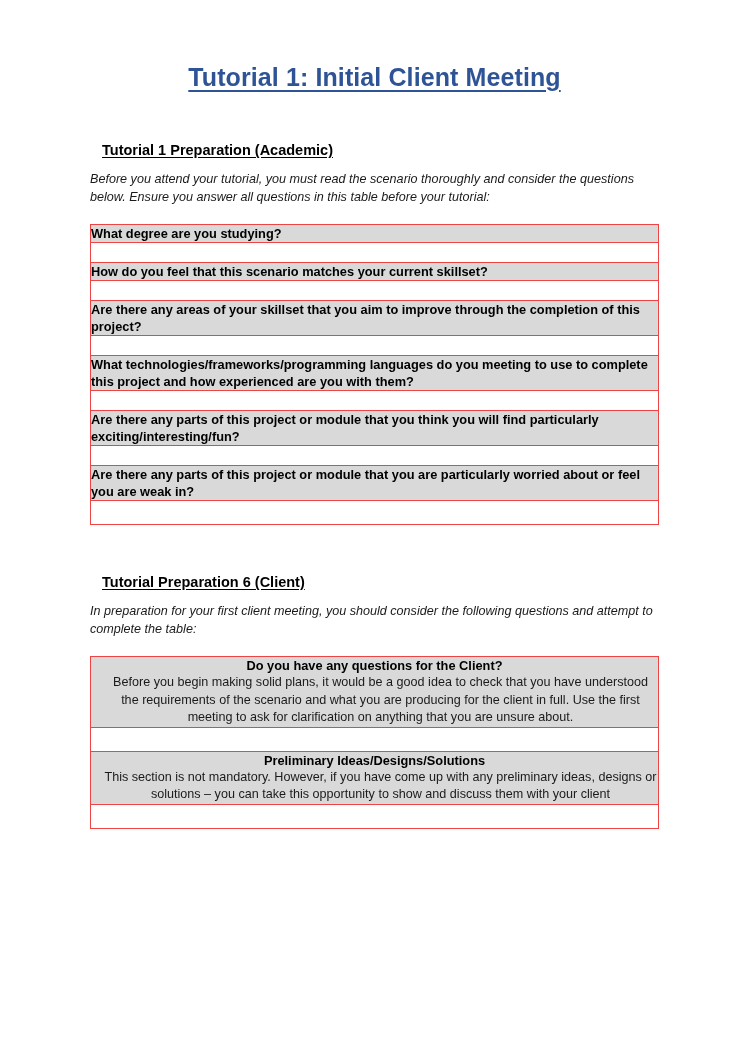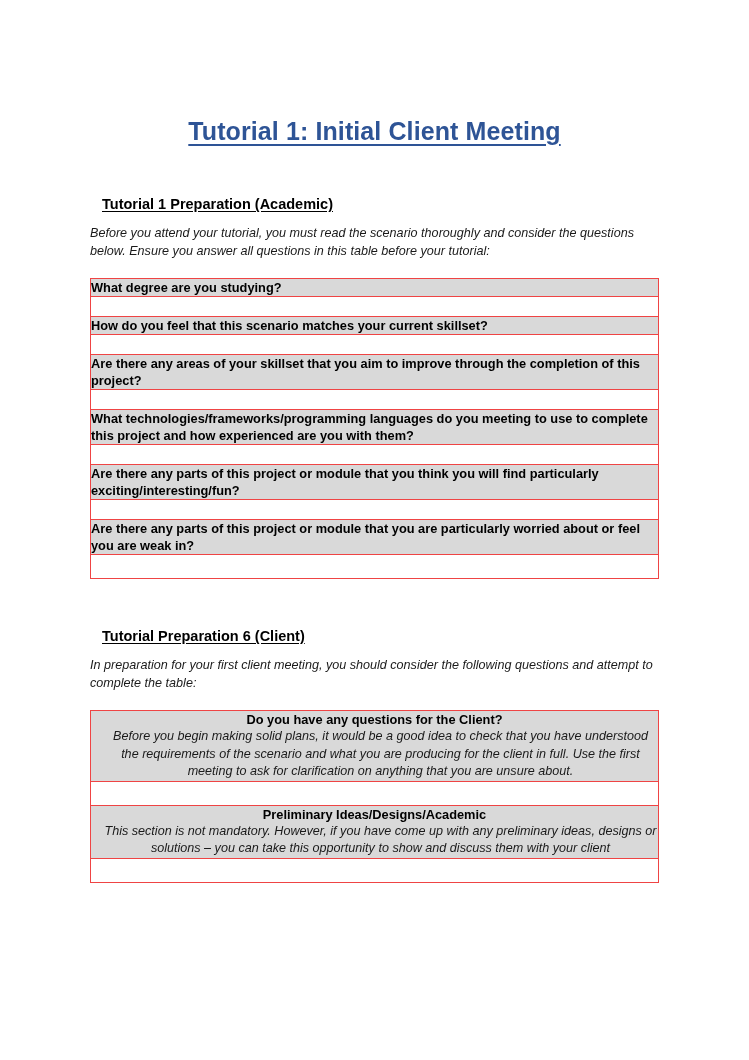--- a/index.html
+++ b/index.html
@@ -27,21 +27,21 @@
   .content {
     position: absolute;
     left: 90px;
     top: 0;
     width: 569px;
   }
 
   
   .doc-title {
     margin: 0;
-    padding-top: 116px;
+    padding-top: 62px;
     text-align: center;
     font-size: 25px;
     line-height: 30px;
     font-weight: bold;
     color: #2E5496;
     text-decoration: underline;
     text-underline-offset: 4px;
     letter-spacing: 0.1px;
   }
 
@@ -96,21 +96,20 @@
   .q-text {
     font-size: 12.8px;
     line-height: 17px;
     font-weight: bold;
     color: #000000;
     margin: 0;
   }
   .q-desc {
     font-size: 12.6px;
     line-height: 17.5px;
-    font-style: italic;
     font-weight: normal;
     color: #1a1a1a;
     margin: 0;
     padding-left: 12px;
   }
 
   .table2 { margin-top: 18px; text-align: center; }
 </style>
 </head>
 <body>
@@ -195,21 +194,21 @@
             <p class="q-text">Do you have any questions for the Client?</p>
             <p class="q-desc">Before you begin making solid plans, it would be a good idea to check that you have understood the requirements of the scenario and what you are producing for the client in full.  Use the first meeting to ask for clarification on anything that you are unsure about.</p>
           </td>
         </tr>
         <tr>
           <td class="a-cell-tall"></td>
         </tr>
 
         <tr>
           <td class="q-cell">
-            <p class="q-text">Preliminary Ideas/Designs/Academic</p>
+            <p class="q-text">Preliminary Ideas/Designs/Solutions</p>
             <p class="q-desc">This section is not mandatory.  However, if you have come up with any preliminary ideas, designs or solutions – you can take this opportunity to show and discuss them with your client</p>
           </td>
         </tr>
         <tr>
           <td class="a-cell-tall"></td>
         </tr>
       </tbody>
     </table>
 
   </div>

